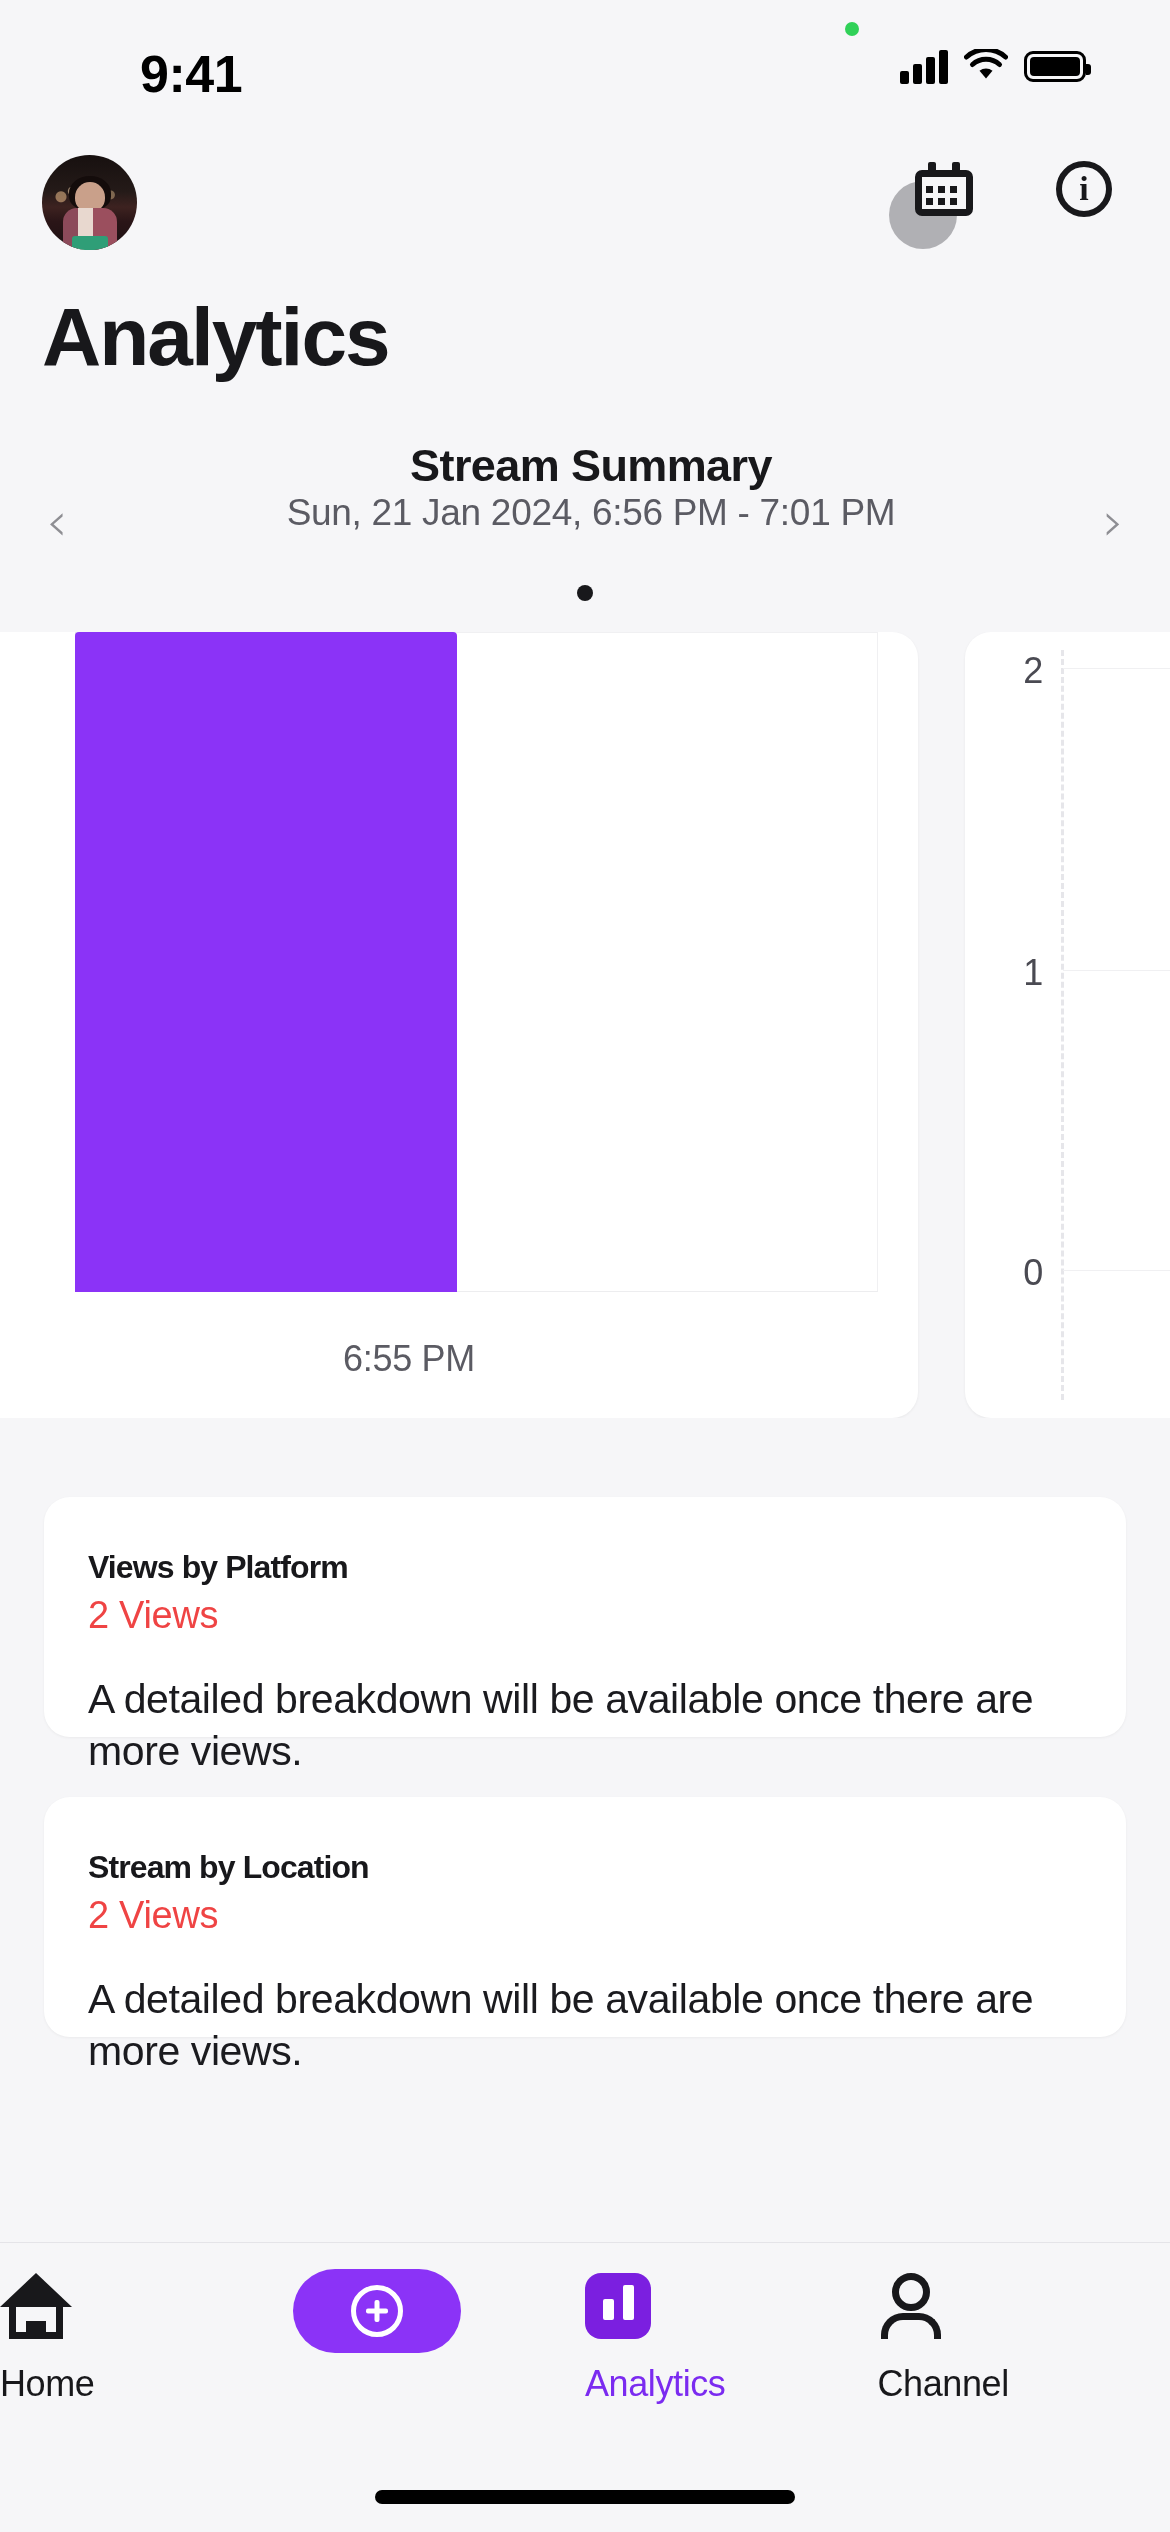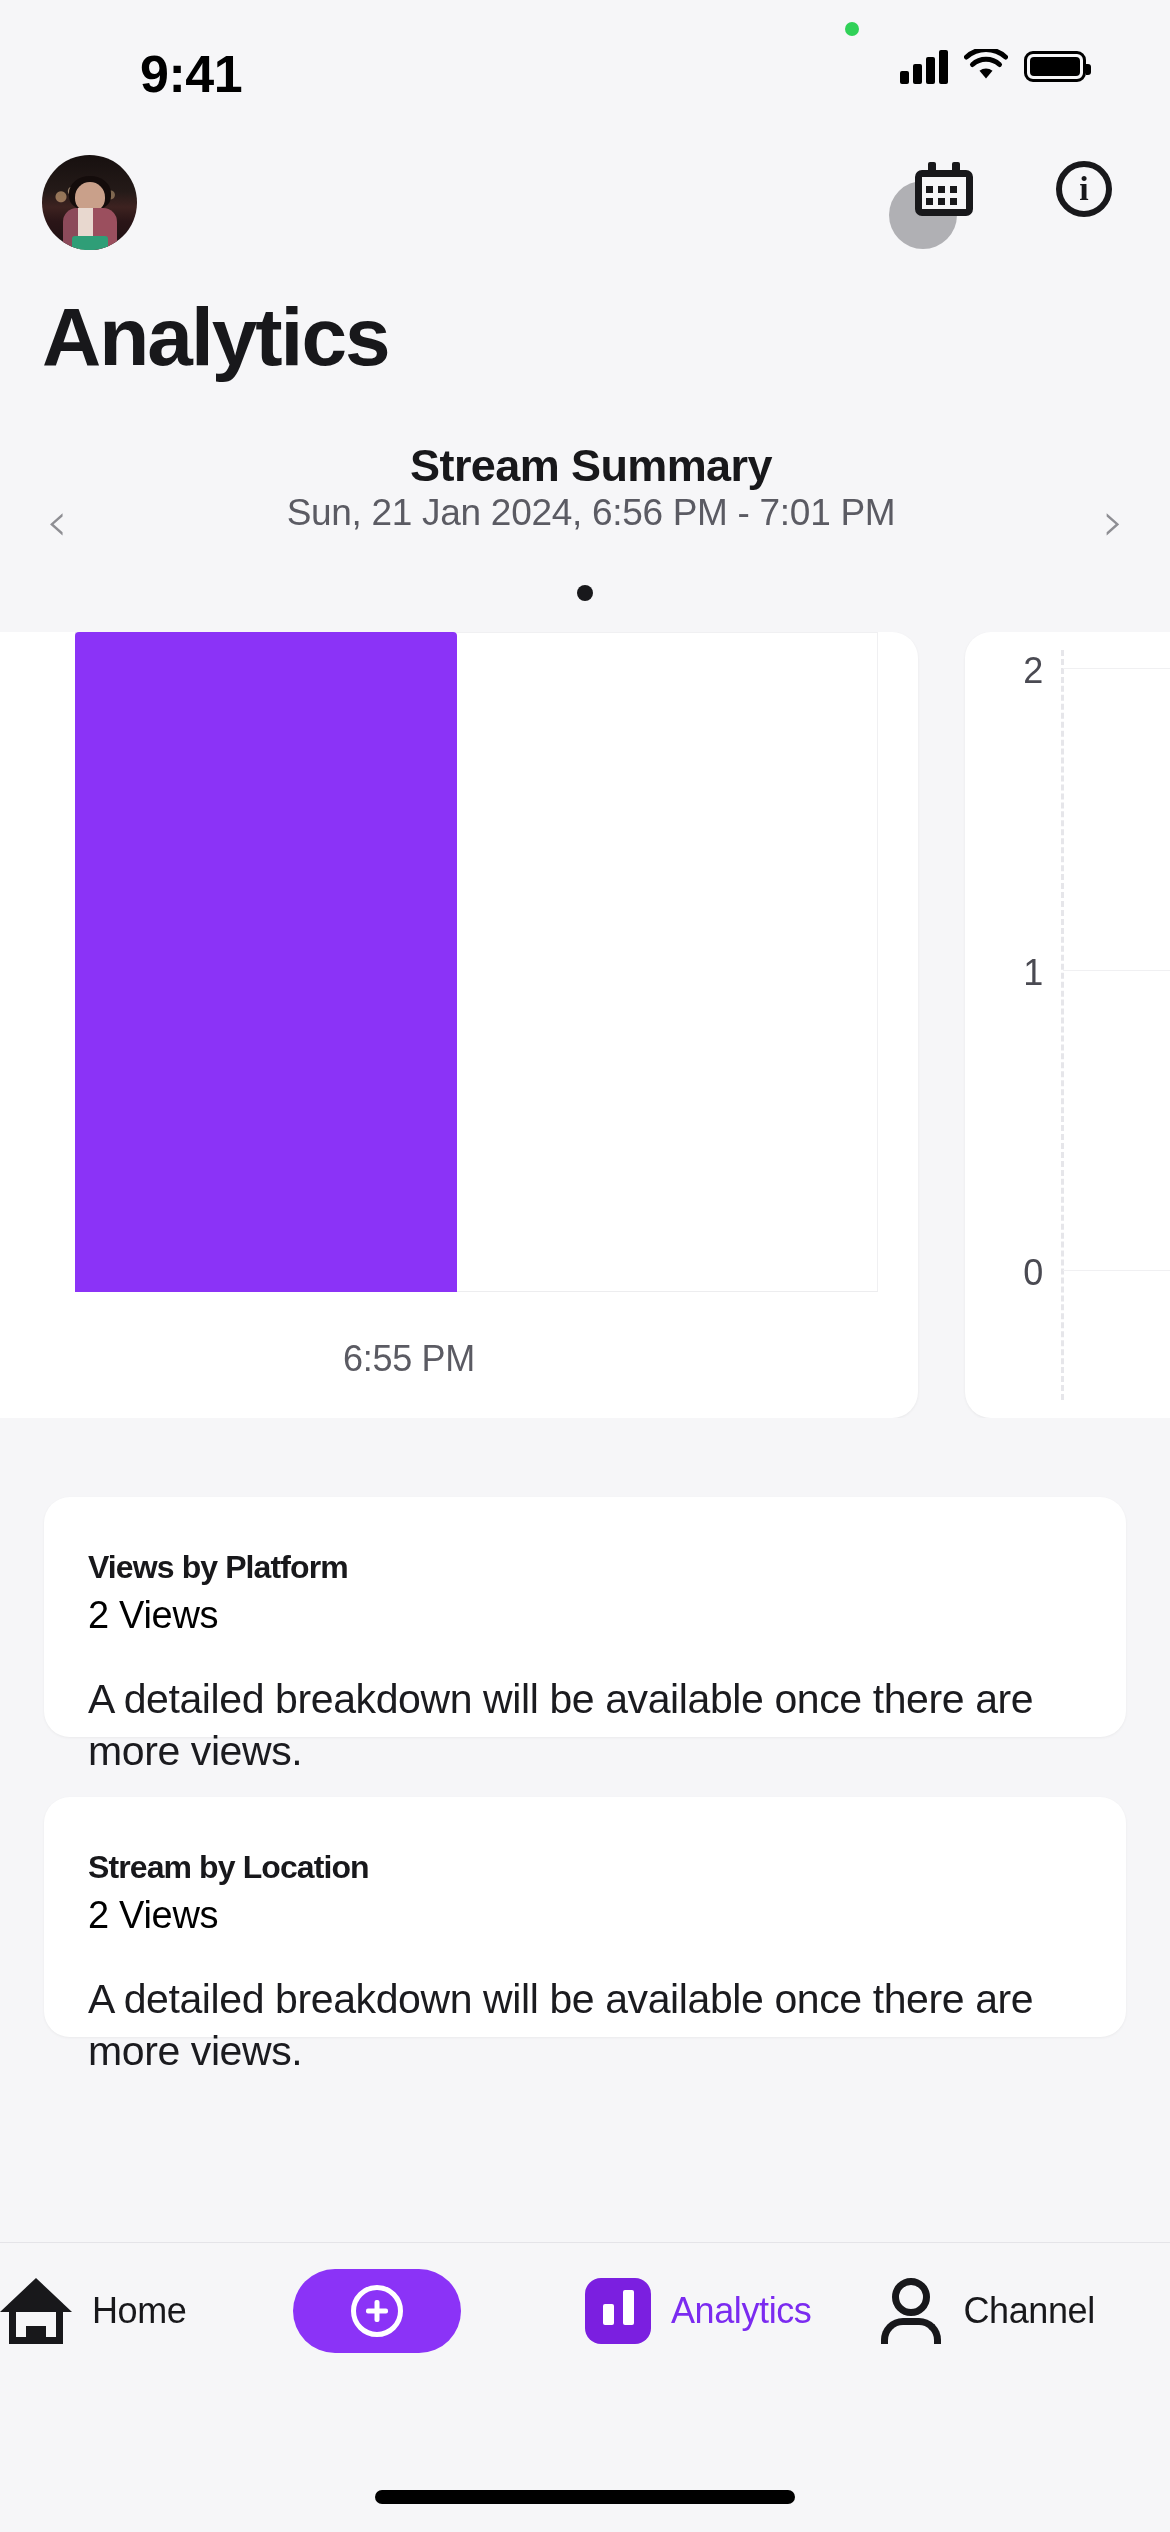--- a/index.html
+++ b/index.html
@@ -132,30 +132,30 @@
   .yaxis-dashed { position:absolute; left:96px; top:18px; bottom:18px; width:0; border-left:3px dashed #E6E6EA; }
 
   
   .info-card {
     position:absolute; left:44px; width:1082px; background:#FFFFFF;
     border-radius:26px; box-shadow:0 1px 3px rgba(0,0,0,0.05); padding:52px 44px 50px 44px;
   }
   .card-a { top:1497px; height:240px; }
   .card-b { top:1797px; height:240px; }
   .ic-title { font-size:32px; font-weight:700; color:#18181B; letter-spacing:-0.9px; }
-  .ic-sub { font-size:38px; color:#000000; margin-top:8px; letter-spacing:-0.3px; }
+  .ic-sub { font-size:38px; color:#ef4444; margin-top:8px; letter-spacing:-0.3px; }
   .ic-body { font-size:41px; color:#1B1B1F; margin-top:36px; line-height:1.28; letter-spacing:-0.4px; }
 
   
   .tabbar {
     position:absolute; left:0; bottom:0; width:1170px; height:290px;
     background:#F6F6F8; border-top:1px solid #E4E4E8;
   }
   .tabs { position:absolute; top:26px; left:0; width:1170px; display:flex; }
-  .tab { flex:1; display:flex; flex-direction:row; align-items:center; gap:20px; }
+  .tab { flex:1; display:flex; flex-direction:column; align-items:flex-start; gap:20px; }
   .tab-label { font-size:36px; color:#18181B; letter-spacing:-0.4px; }
   .tab-label.active { color:#7B2BF0; }
   .tab-ico { height:74px; display:flex; align-items:center; justify-content:center; }
 
   .home-ico { width:72px; height:66px; position:relative; }
   .home-ico .roof {
     position:absolute; left:0; top:0; width:0; height:0;
     border-left:36px solid transparent; border-right:36px solid transparent; border-bottom:34px solid #18181B;
   }
   .home-ico .walls {

